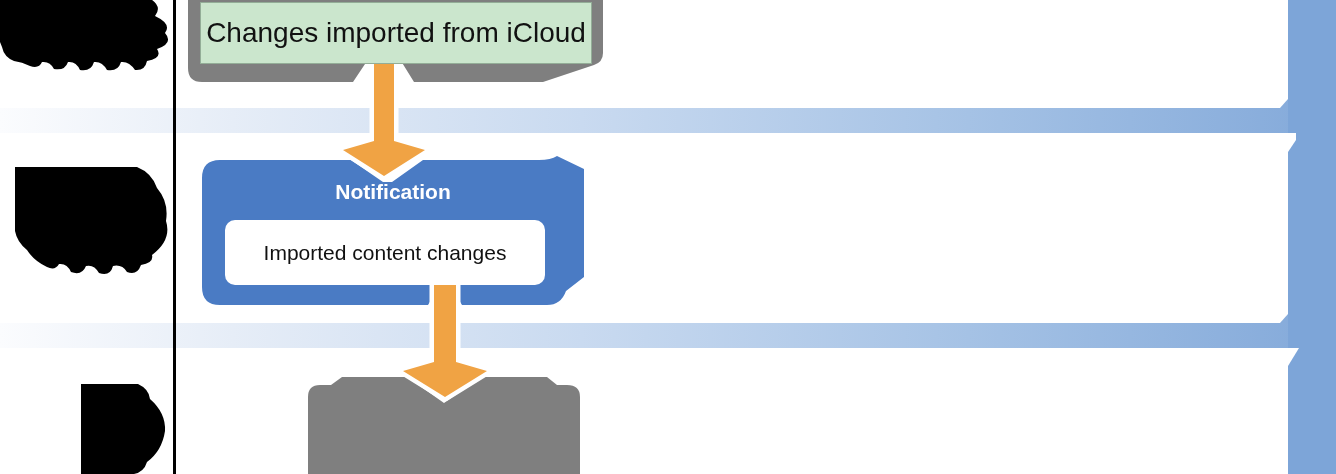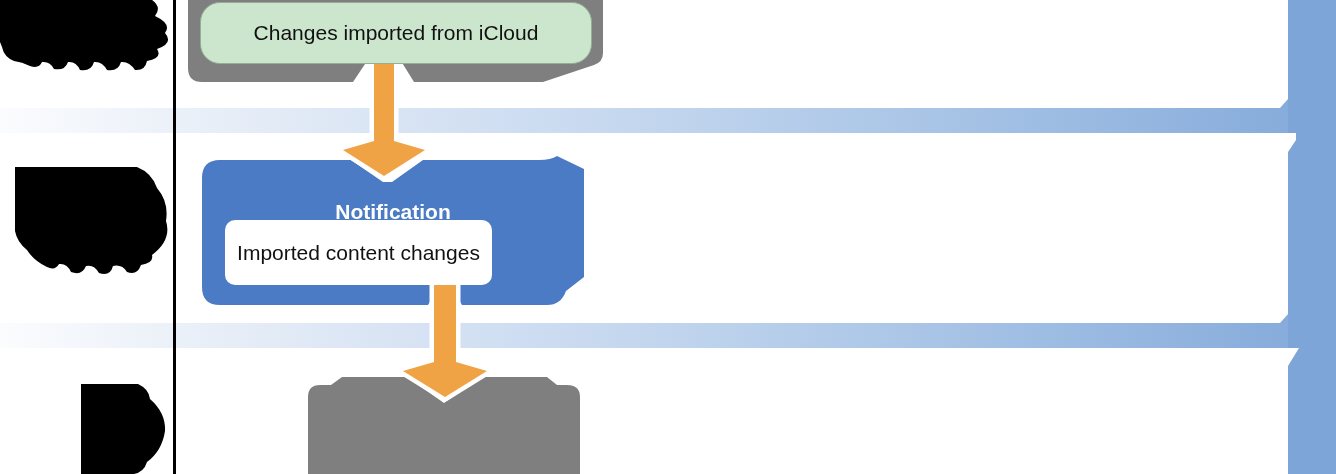--- a/index.html
+++ b/index.html
@@ -15,29 +15,29 @@
     background:linear-gradient(90deg,#fbfcfe 0%,#e6edf7 18%,#c9daf0 45%,#a5c2e5 75%,#87acdb 100%);
   }
   .band-1{top:108px;}
   .band-2{top:323px;}
 
   .layer-bar{z-index:2;}
   .layer-boxes{z-index:3;}
   .layer-arrows{z-index:4;}
   .green-box{
     position:absolute;z-index:5;background:#cbe6cd;border:1px solid #93ad97;
-    border-radius:20px;display:flex;align-items:center;justify-content:center;
-    font-size:21px;color:#111;
+    border-radius:0;display:flex;align-items:center;justify-content:center;
+    font-size:28px;color:#111;
   }
   .white-box{
     position:absolute;z-index:5;background:#ffffff;border-radius:10px;
     display:flex;align-items:center;justify-content:center;font-size:21px;color:#111;
   }
   .notif-title{
-    position:absolute;z-index:5;display:flex;align-items:flex-end;justify-content:center;
+    position:absolute;z-index:5;display:flex;align-items:flex-start;justify-content:center;
     color:#ffffff;font-weight:bold;font-size:21px;
   }
   .lane-line{position:absolute;z-index:6;background:#000;}
   .layer-blobs{z-index:7;}
 </style>
 </head>
 <body>
 
 <div class="canvas">
 
@@ -73,21 +73,21 @@
   </svg>
 
   <div class="green-box" style="left:200px;top:2px;width:390px;height:60px;">
     <span>Changes imported from iCloud</span>
   </div>
 
   <div class="notif-title" style="left:202px;top:180px;width:382px;height:44px;">
     <span>Notification</span>
   </div>
 
-  <div class="white-box" style="left:225px;top:220px;width:267px;height:65px;">
+  <div class="white-box" style="left:225px;top:220px;width:320px;height:65px;">
     <span>Imported content changes</span>
   </div>
 
 
   <div class="lane-line" style="left:173px;top:0;width:3px;height:474px;"></div>
 
   <svg class="layer layer-blobs" width="1336" height="474" viewBox="0 0 1336 474">
     <path d="M0,-2 L149,-2 Q163,6 155,16 Q172,24 165,33 Q174,43 157,49 Q163,58 147,61
              Q145,71 135,70 Q129,61 121,62 Q118,72 107,70 Q102,61 94,62 Q91,72 80,70
              Q76,61 68,62 Q65,71 54,69 Q50,61 42,62 Q39,69 30,66 Q22,62 14,61

